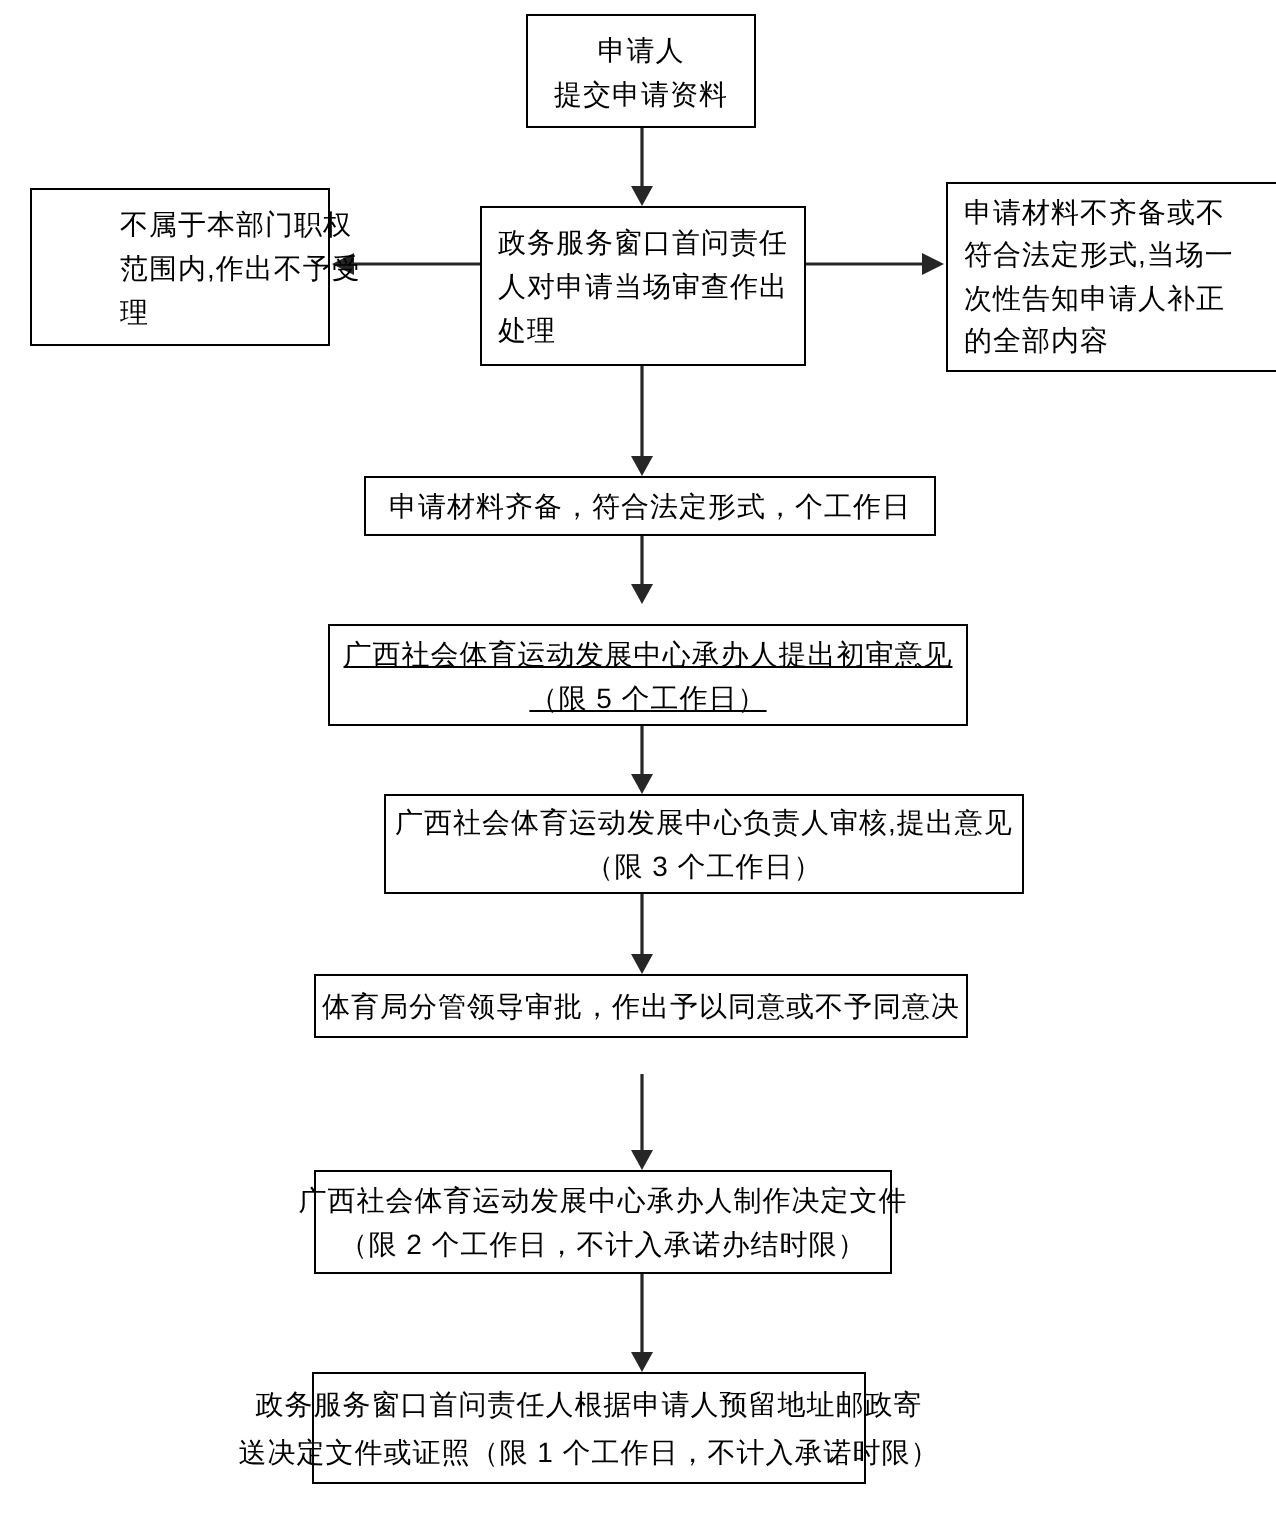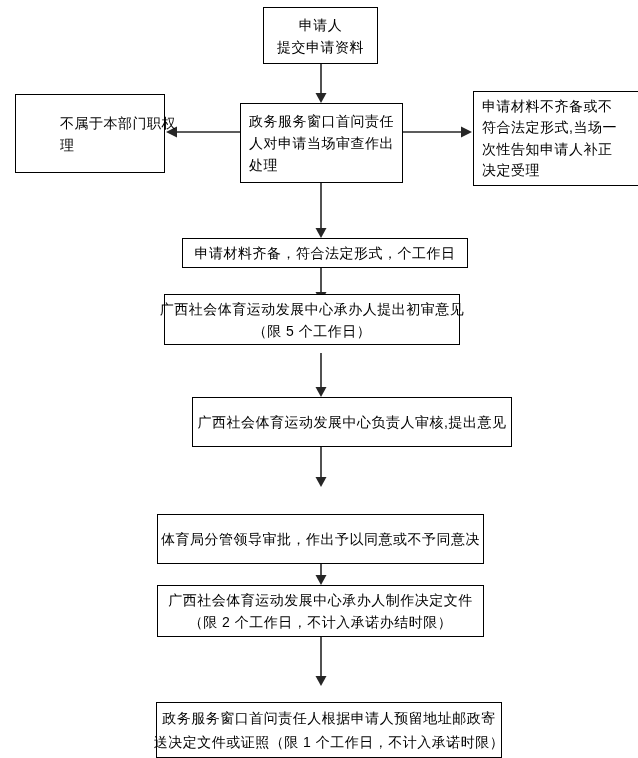--- a/index.html
+++ b/index.html
@@ -45,25 +45,25 @@
   .node .ln { white-space: nowrap; }
   .node.center { align-items: center; text-align: center; }
   .node.left   { align-items: flex-start; text-align: left; padding-left: 8px; padding-right: 4px; }
 
   
   #node-applicant        { left: 263px; top: 7px;   width: 115px; height: 57px; }
   #node-window-review    { left: 240px; top: 103px; width: 163px; height: 80px; text-align: right; }
   #node-not-accepted     { left: 15px;  top: 94px;  width: 150px; height: 79px; padding-left: 44px; }
   #node-supplement       { left: 473px; top: 91px;  width: 169px; height: 95px; line-height: 21.5px; }
   #node-accepted         { left: 182px; top: 238px; width: 286px; height: 30px; }
-  #node-initial-opinion  { left: 164px; top: 294px; width: 296px; height: 51px; }
+  #node-initial-opinion  { left: 164px; top: 312px; width: 320px; height: 51px; text-decoration: underline; }
   #node-head-review      { left: 164px; top: 397px; width: 320px; height: 50px; margin-left: 28px; }
-  #node-leader-approval  { left: 157px; top: 514px; width: 327px; height: 50px; }
-  #node-decision-doc     { left: 157px; top: 585px; width: 327px; height: 52px; }
-  #node-mail-delivery    { left: 156px; top: 686px; width: 346px; height: 56px; line-height: 24px; margin-top: 16px; }
+  #node-leader-approval  { left: 157px; top: 487px; width: 327px; height: 32px; }
+  #node-decision-doc     { left: 157px; top: 585px; width: 289px; height: 52px; }
+  #node-mail-delivery    { left: 156px; top: 686px; width: 277px; height: 56px; line-height: 24px; }
 </style>
 </head>
 <body>
 
 <div id="canvas" style="--bg: #ffffff; --border: #000000; --arrow: #262626; --text: #000000;">
 
   <svg id="arrows" viewBox="0 0 638 758" xmlns="http://www.w3.org/2000/svg">
 
     <line x1="321" y1="64" x2="321" y2="94"></line>
     <polygon points="315.5,93 326.5,93 321,103"></polygon>
@@ -99,41 +99,43 @@
   </div>
 
   <div class="node left" id="node-window-review">
     <div class="ln">政务服务窗口首问责任</div>
     <div class="ln">人对申请当场审查作出</div>
     <div class="ln">处理</div>
   </div>
 
   <div class="node left" id="node-not-accepted">
     <div class="ln">不属于本部门职权</div>
+    <div class="ln">范围内,作出不予受</div>
     <div class="ln">理</div>
   </div>
 
   <div class="node left" id="node-supplement">
     <div class="ln">申请材料不齐备或不</div>
     <div class="ln">符合法定形式,当场一</div>
     <div class="ln">次性告知申请人补正</div>
-    <div class="ln">决定受理</div>
+    <div class="ln">的全部内容</div>
   </div>
 
   <div class="node center" id="node-accepted">
     <div class="ln">申请材料齐备，符合法定形式，个工作日</div>
   </div>
 
   <div class="node center" id="node-initial-opinion">
     <div class="ln">广西社会体育运动发展中心承办人提出初审意见</div>
     <div class="ln">（限 5 个工作日）</div>
   </div>
 
   <div class="node center" id="node-head-review">
     <div class="ln">广西社会体育运动发展中心负责人审核,提出意见</div>
+    <div class="ln">（限 3 个工作日）</div>
   </div>
 
   <div class="node center" id="node-leader-approval">
     <div class="ln">体育局分管领导审批，作出予以同意或不予同意决</div>
   </div>
 
   <div class="node center" id="node-decision-doc">
     <div class="ln">广西社会体育运动发展中心承办人制作决定文件</div>
     <div class="ln">（限 2 个工作日，不计入承诺办结时限）</div>
   </div>

